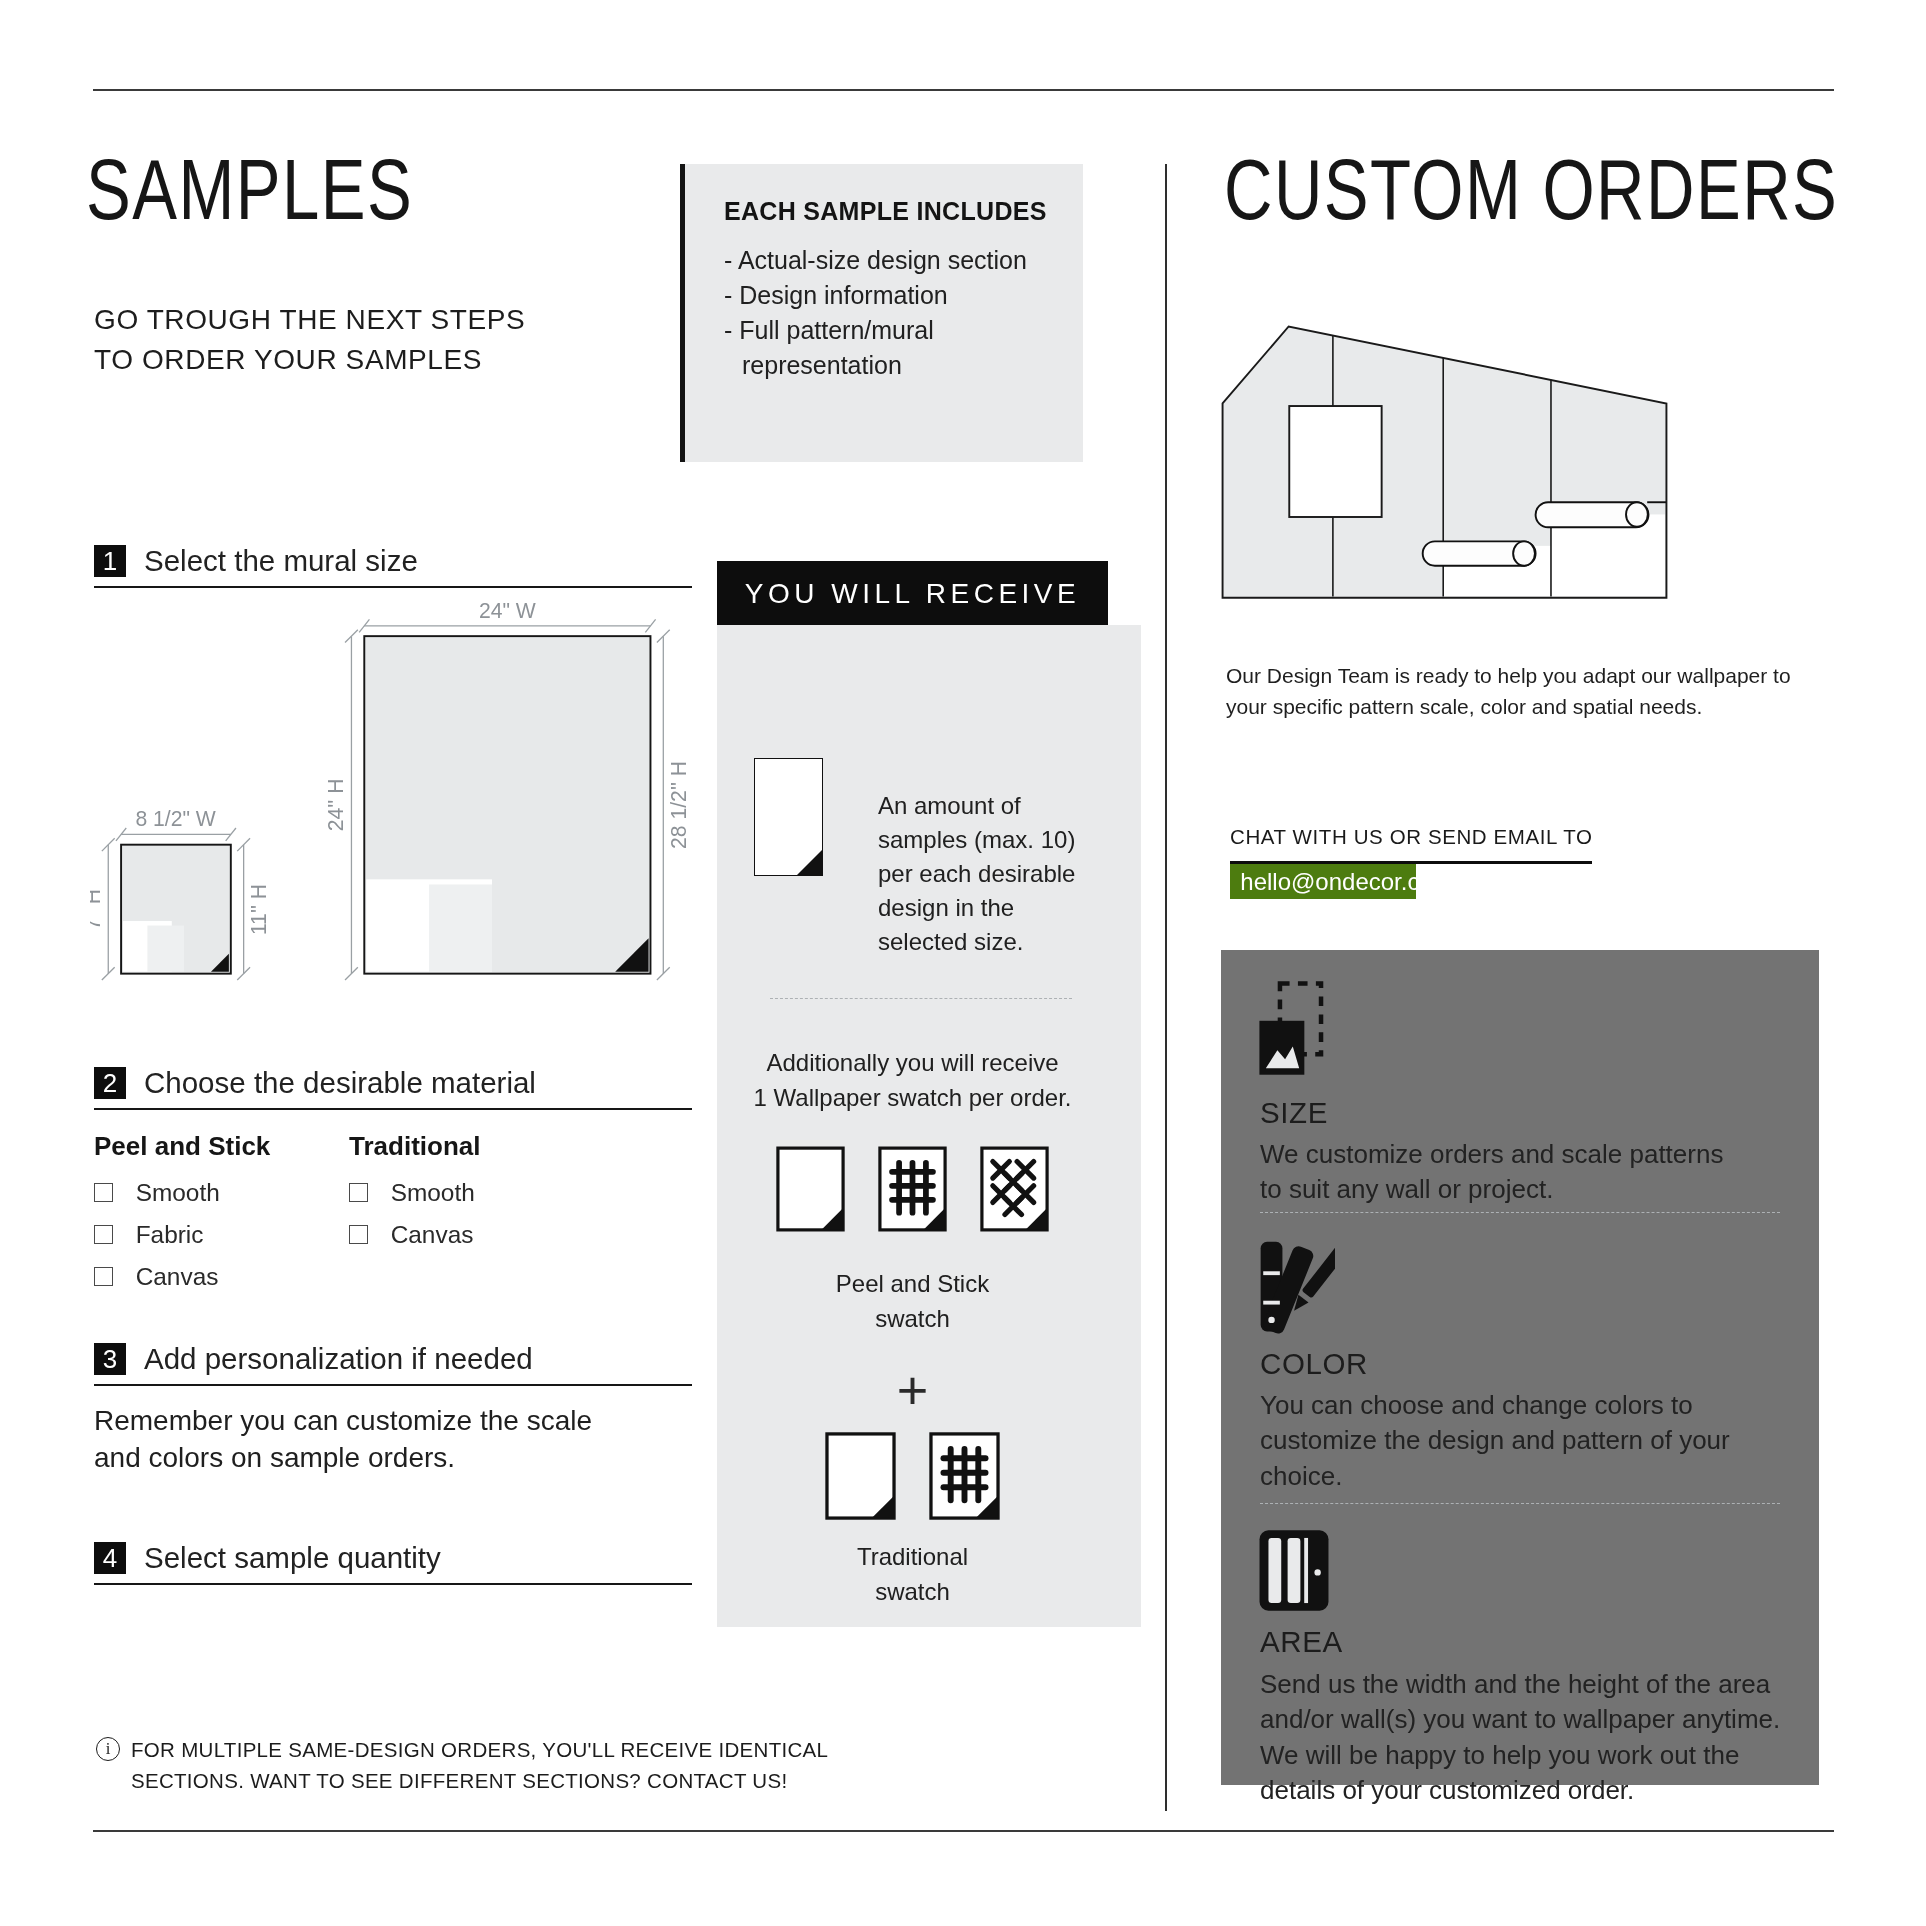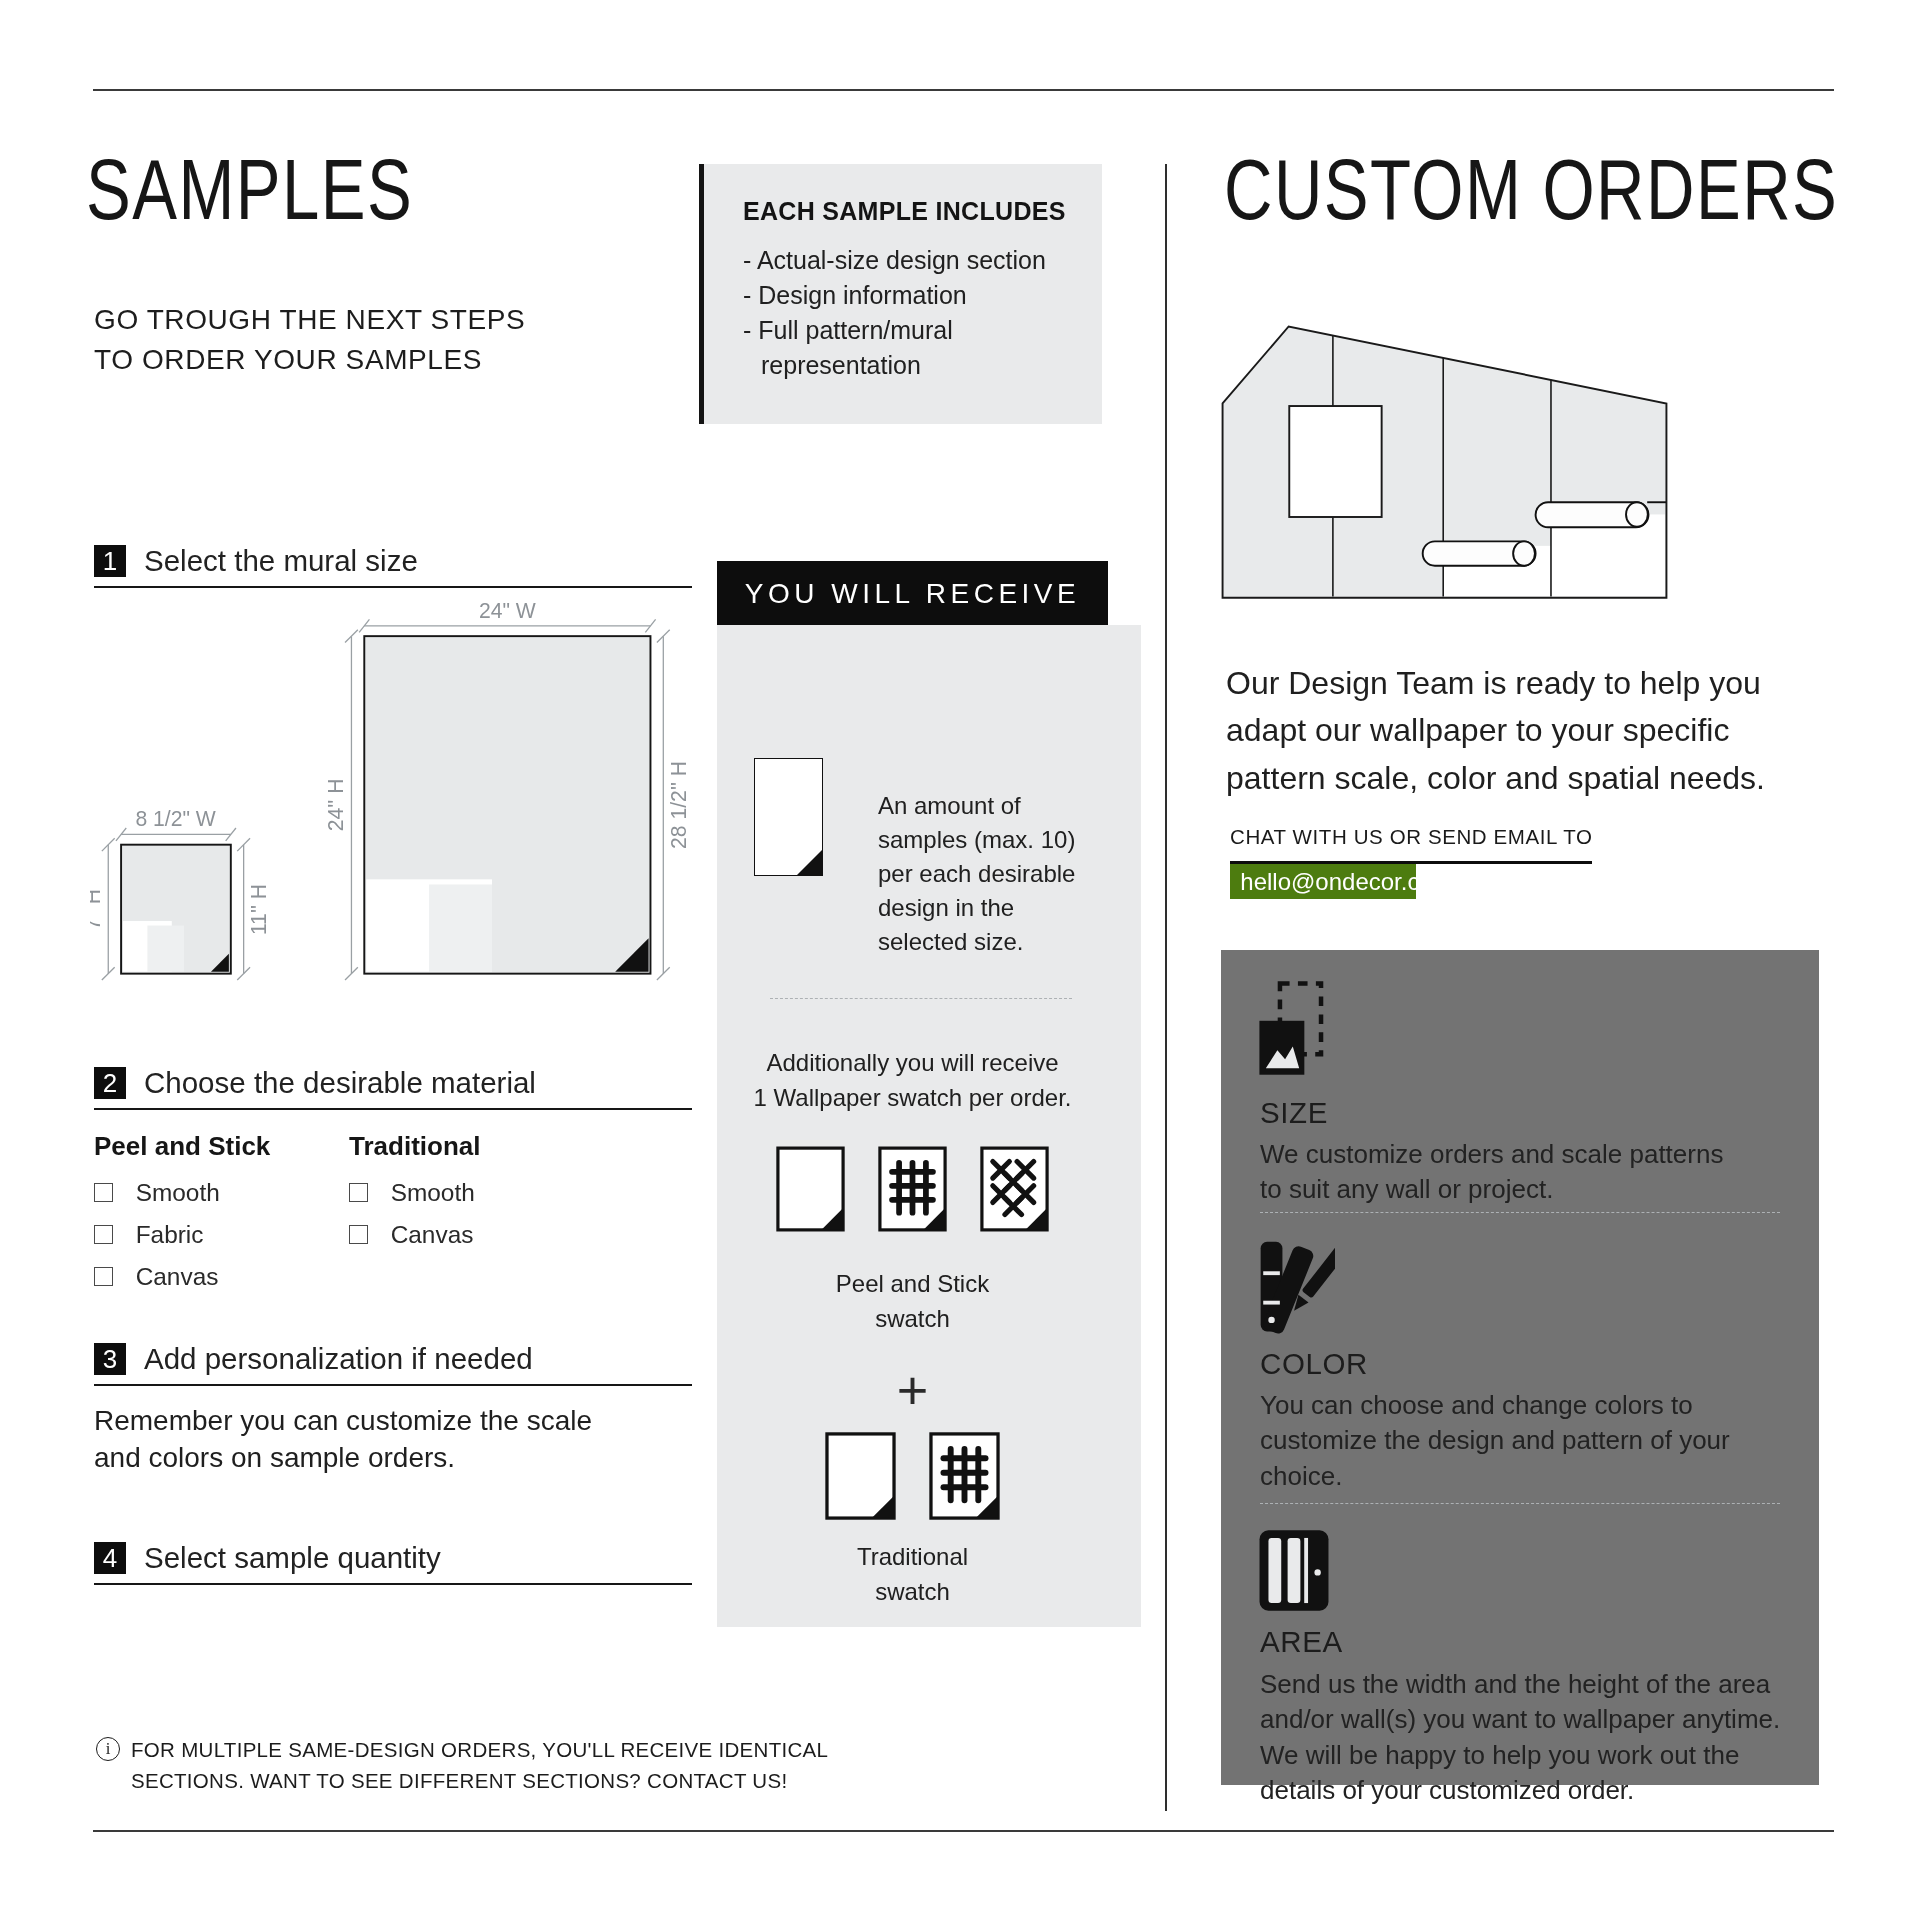--- a/index.html
+++ b/index.html
@@ -28,21 +28,21 @@
   .opt{display:flex;align-items:center;gap:23px;margin-bottom:14px;font-size:24.4px;color:#2a2a2a;}
   .cb{display:inline-block;width:16.7px;height:16.7px;border:1.3px solid #4a4a4a;background:#fff;flex:0 0 auto;}
 
   .para{position:absolute;font-size:28px;line-height:1.32;color:#1f1f1f;}
 
   .note{position:absolute;left:131px;top:1735px;font-size:20.5px;line-height:1.5;letter-spacing:0.3px;color:#1c1c1c;}
   .info-circle{position:absolute;left:96px;top:1737px;width:22px;height:22px;border:1.9px solid #1c1c1c;border-radius:50%;
     font-size:16.7px;line-height:22px;text-align:center;font-family:"Liberation Serif",serif;}
 
   
-  .includes{position:absolute;left:699px;top:164px;width:403px;height:260px;background:#e9eaeb;border-left:5.8px solid #141414;box-sizing:border-box;padding:33px 26px 0 39px;}
+  .includes{position:absolute;left:680px;top:164px;width:403px;height:298px;background:#e9eaeb;border-left:5.8px solid #141414;box-sizing:border-box;padding:33px 26px 0 39px;}
   .includes-title{font-size:25px;font-weight:bold;letter-spacing:0.3px;margin-bottom:16.7px;color:#141414;}
   .includes-item{font-size:25px;line-height:1.4;color:#202020;padding-left:18px;text-indent:-18px;}
 
   
   .banner{position:absolute;left:717px;top:561px;width:391px;height:66px;background:#0d0d0d;color:#fff;
     display:flex;align-items:center;justify-content:center;font-size:28px;letter-spacing:4.5px;}
   .receive-box{position:absolute;left:717px;top:625px;width:391px;height:1002px;background:#e9eaeb;padding-left:33px;}
   .paper-icon{position:absolute;left:37px;top:133px;width:67px;height:116px;background:#fff;border:1.9px solid #111;}
   .paper-icon .fold{position:absolute;right:-0.6px;bottom:-0.6px;width:0;height:0;border-style:solid;border-width:0 0 27px 27px;border-color:transparent transparent #111 transparent;}
   .receive-text{position:absolute;left:161px;top:164px;width:222px;font-size:24px;line-height:1.42;color:#202020;}
@@ -287,21 +287,21 @@
     </g>
     <g>
       <rect x="492" y="284" width="176" height="39" rx="19.5" fill="#fdfdfd" stroke="#111" stroke-width="3"></rect>
       <ellipse cx="650" cy="303" rx="17" ry="19" fill="#fdfdfd" stroke="#111" stroke-width="3"></ellipse>
       <line x1="666" y1="284" x2="696" y2="284" stroke="#111" stroke-width="3"></line>
     </g>
 
     <polygon points="4,433 4,130 107,10 696,130 696,433" fill="none" stroke="#1a1a1a" stroke-width="3"></polygon>
   </svg>
 
-  <div class="para" style="left:1226px;top:660px;width:597px;font-size:32px;line-height:1.48;">Our Design Team is ready to help you adapt our wallpaper to your specific pattern scale, color and spatial needs.</div>
+  <div class="para" style="left:1226px;top:660px;width:597px;font-size:21px;line-height:1.48;">Our Design Team is ready to help you adapt our wallpaper to your specific pattern scale, color and spatial needs.</div>
 
   <div class="chat-label">CHAT WITH US OR SEND EMAIL TO</div>
   <div class="email-line"></div>
   <div class="email-box">hello@ondecor.com</div>
 
   <div class="custom-panel">
 
     <svg class="abs" style="left:37px;top:31px;" width="67" height="95" viewBox="0 0 104 148">
       <rect x="34" y="4" width="64" height="110" fill="none" stroke="#111" stroke-width="7" stroke-dasharray="15 13"></rect>
       <rect x="2" y="62" width="70" height="84" fill="#111"></rect>

